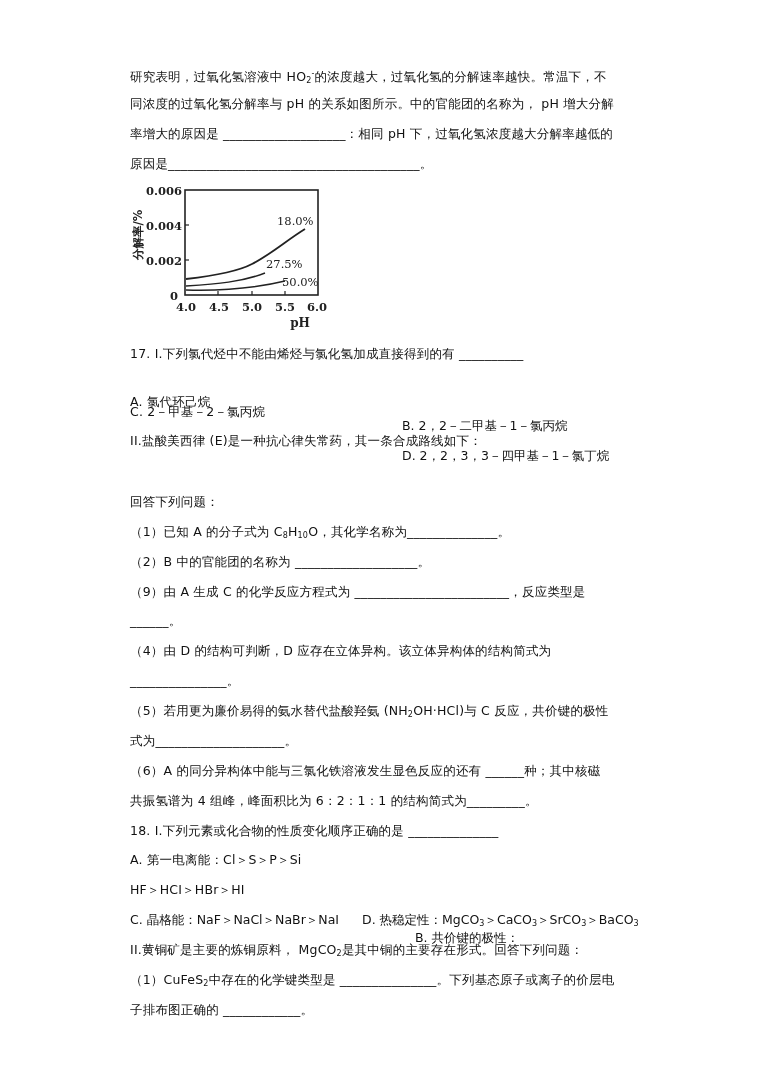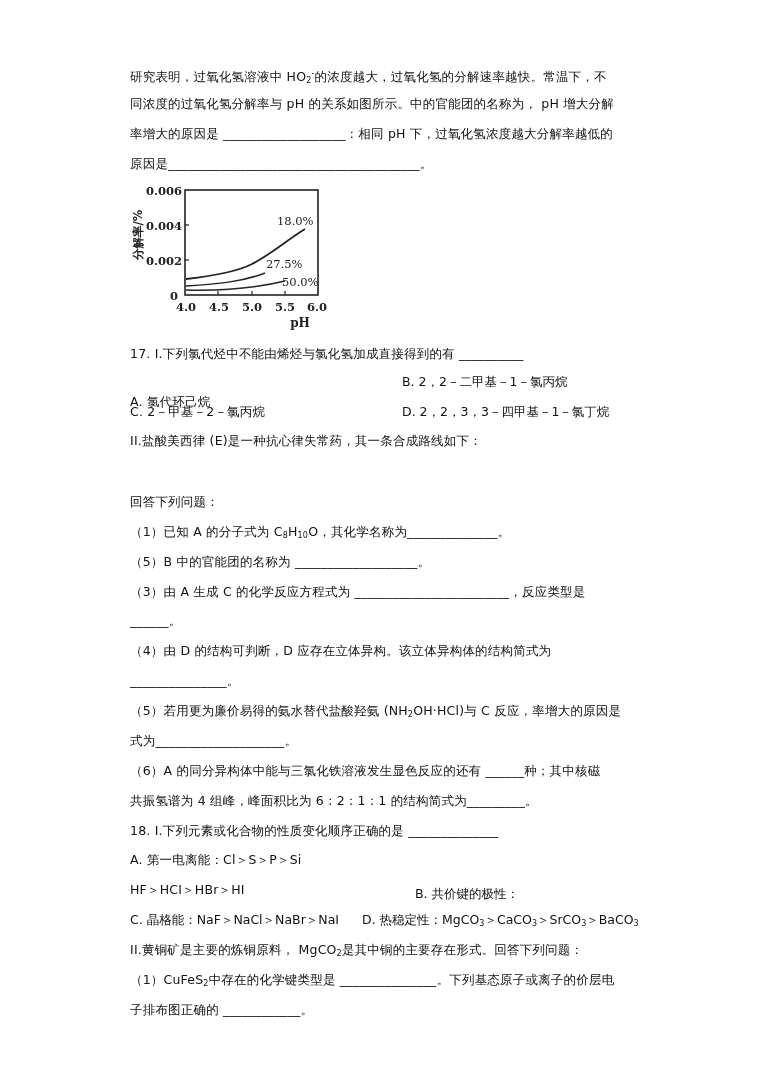--- a/index.html
+++ b/index.html
@@ -1,19 +1,19 @@
 <!DOCTYPE html>
 <html><head>
 <meta charset="utf-8">
 <style>
   html, body { margin: 0; padding: 0; background: #ffffff; }
   body { width: 761px; height: 1076px; position: relative; overflow: hidden;
          font-family: "DejaVu Sans", "Liberation Sans", sans-serif; color: #111; }
   .line { position: absolute; left: 130px; font-size: 12.5px; line-height: 16px; white-space: nowrap; letter-spacing: 0.2px; }
-  .opt-right { position: absolute; left: 402px; font-size: 12.5px; line-height: 16px; white-space: nowrap; }
+  .opt-right { position: absolute; left: 402px; font-size: 12.5px; line-height: 16px; white-space: nowrap; margin-top: 44px; }
   sub { font-size: 8px; vertical-align: -2px; }
   sup { font-size: 8px; vertical-align: 5px; }
   .chart { position: absolute; left: 122px; top: 180px; width: 220px; height: 150px; text-align: right; }
   .chart svg text { font-family: "DejaVu Serif", "Liberation Serif", serif; }
 </style>
 </head>
 <body>
 
 <div class="line" style="top:66px"><span>研究表明，过氧化氢溶液中  HO</span><sub>2</sub><sup>-</sup><span>的浓度越大，过氧化氢的分解速率越快。常温下，不</span></div>
 <div class="line" style="top:96px">同浓度的过氧化氢分解率与  pH 的关系如图所示。中的官能团的名称为，  pH 增大分解</div>
@@ -59,26 +59,26 @@
 
 <div class="line" style="top:346px">17. I.下列氯代烃中不能由烯烃与氯化氢加成直接得到的有  __________</div>
 <div class="line" style="top:394px">A. 氯代环己烷</div>
 <div class="opt-right" style="top:374px">B. 2，2－二甲基－1－氯丙烷</div>
 <div class="line" style="top:404px">C. 2－甲基－2－氯丙烷</div>
 <div class="opt-right" style="top:404px">D. 2，2，3，3－四甲基－1－氯丁烷</div>
 <div class="line" style="top:433px">II.盐酸美西律 (E)是一种抗心律失常药，其一条合成路线如下：</div>
 
 <div class="line" style="top:494px">回答下列问题：</div>
 <div class="line" style="top:524px"><span>（1）已知 A 的分子式为 C</span><sub>8</sub><span>H</span><sub>10</sub><span>O，其化学名称为______________。</span></div>
-<div class="line" style="top:554px">（5）B 中的官能团的名称为 ___________________。</div>
-<div class="line" style="top:584px">（3）由 A 生成 C 的化学反应方程式为 ________________________，反应类型是</div>
+<div class="line" style="top:554px">（2）B 中的官能团的名称为 ___________________。</div>
+<div class="line" style="top:584px">（9）由 A 生成 C 的化学反应方程式为 ________________________，反应类型是</div>
 <div class="line" style="top:613px">______。</div>
 <div class="line" style="top:643px">（4）由 D 的结构可判断，D 应存在立体异构。该立体异构体的结构简式为</div>
 <div class="line" style="top:673px">_______________。</div>
-<div class="line" style="top:703px"><span>（5）若用更为廉价易得的氨水替代盐酸羟氨 (NH</span><sub>2</sub><span>OH·HCl)与 C 反应，率增大的原因是</span></div>
+<div class="line" style="top:703px"><span>（5）若用更为廉价易得的氨水替代盐酸羟氨 (NH</span><sub>2</sub><span>OH·HCl)与 C 反应，共价键的极性</span></div>
 <div class="line" style="top:733px">式为____________________。</div>
 <div class="line" style="top:763px">（6）A 的同分异构体中能与三氯化铁溶液发生显色反应的还有  ______种；其中核磁</div>
 <div class="line" style="top:793px">共振氢谱为 4 组峰，峰面积比为 6：2：1：1 的结构简式为_________。</div>
 
 <div class="line" style="top:823px">18. I.下列元素或化合物的性质变化顺序正确的是  ______________</div>
 <div class="line" style="top:852px">A. 第一电离能：Cl＞S＞P＞Si</div>
 <div class="opt-right" style="top:886px; left:415px">B. 共价键的极性：</div>
 <div class="line" style="top:882px">HF＞HCI＞HBr＞HI</div>
 <div class="line" style="top:912px; letter-spacing:0">C. 晶格能：NaF＞NaCl＞NaBr＞NaI</div>
 <div class="line" style="top:912px; left:362px; letter-spacing:0"><span>D. 热稳定性：MgCO</span><sub>3</sub><span>＞CaCO</span><sub>3</sub><span>＞SrCO</span><sub>3</sub><span>＞BaCO</span><sub>3</sub></div>

